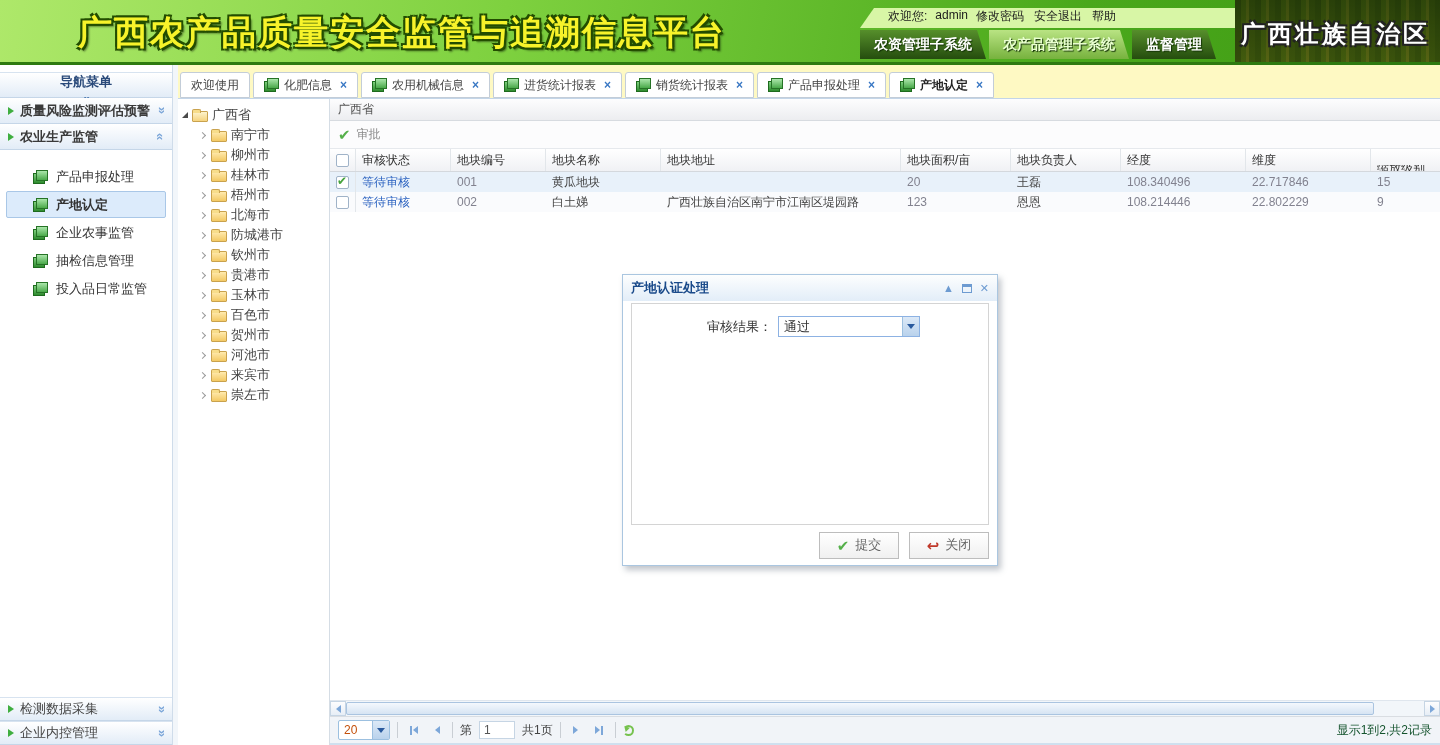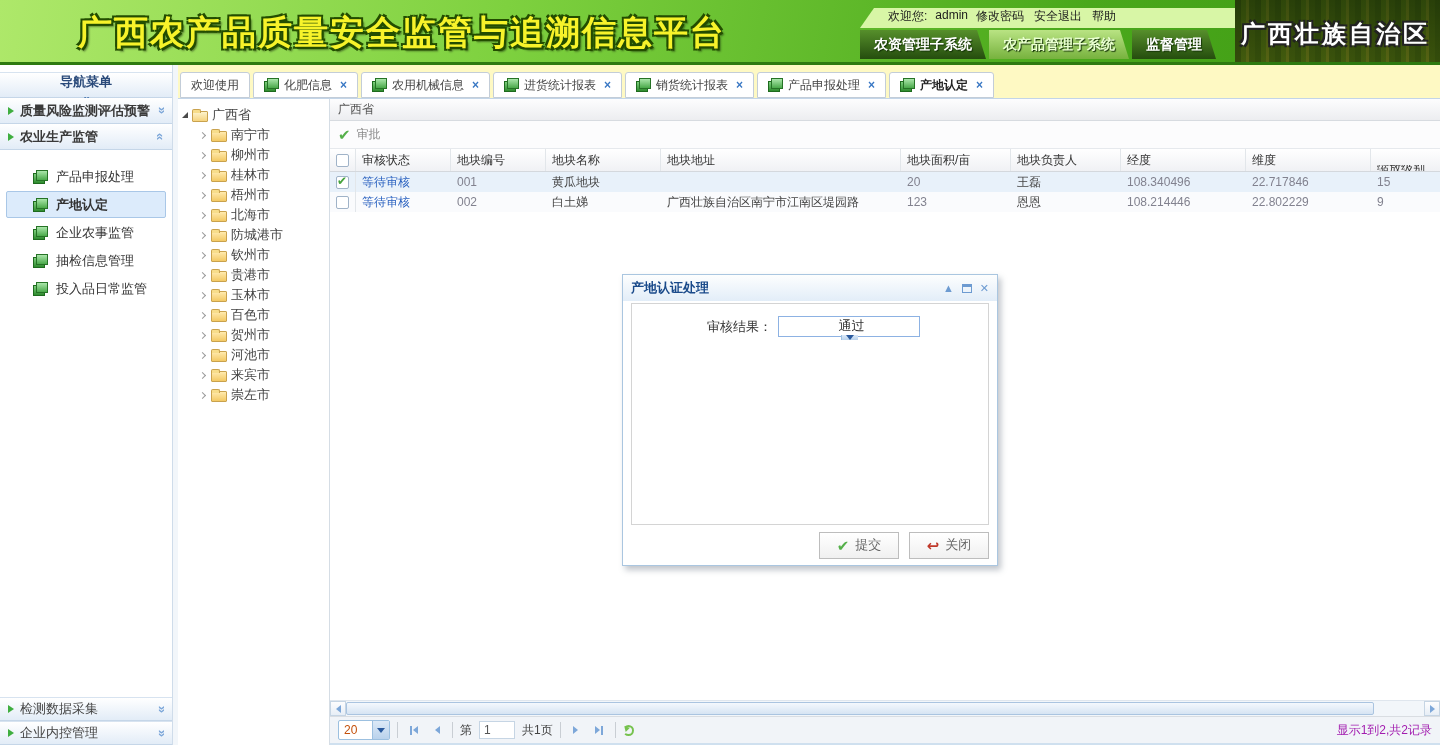--- a/index.html
+++ b/index.html
@@ -146,35 +146,35 @@
   .vsep { width:1px; height:16px; background:#c9ced4; }
   .pg-btn { display:flex; align-items:center; gap:1px; padding:0 5px; cursor:pointer; }
   .pg-bar { width:2px; height:9px; background:#7da7d9; }
   .page-text { color:#444; }
   .page-input { width:36px; height:18px; border:1px solid #c6d5e4; background:#fff; padding:0 4px; color:#555;
     font-family:inherit; font-size:12px; }
   .refresh-icon { width:11px; height:11px; border:2px solid #76c24e; border-radius:50%; border-left-color:transparent;
     position:relative; cursor:pointer; }
   .refresh-icon::after { content:""; position:absolute; left:-4px; top:-3px; border:3px solid transparent;
     border-right:5px solid #76c24e; transform:rotate(45deg); }
-  .paging .summary { margin-left:auto; color:#a21caf; }
+  .paging .summary { margin-left:auto; color:#14532d; }
 
   
   .dialog { position:absolute; left:622px; top:274px; width:376px; height:292px; background:#fff;
     border:1px solid #aac6e0; box-shadow:3px 4px 6px rgba(100,110,125,.4); }
   .dlg-titlebar { height:26px; display:flex; align-items:center; padding:0 8px; background:linear-gradient(#fdfefe,#e2edf8); }
   .dlg-title { flex:1; font-size:13px; font-weight:bold; color:#1a4a8a; }
   .dlg-tools { display:flex; align-items:center; gap:8px; }
   .dlg-tool { color:#6d9bd1; font-weight:bold; font-size:11px; cursor:pointer; line-height:1; }
   .dlg-tool.box { width:10px; height:9px; border:1px solid #6d9bd1; border-top:3px solid #6d9bd1; }
   .dlg-body { margin:2px 8px 0; height:222px; border:1px solid #d4d4d4; background:#fff; padding-top:12px; }
   .field-row { display:flex; align-items:center; }
   .field-label { width:140px; text-align:right; color:#333; font-size:13px; }
   .dlg-select { width:142px; height:21px; margin-left:6px; background:#fff; border:1px solid #8db2e3;
-    display:flex; align-items:center; cursor:pointer;flex-direction:column; }
+    display:flex; align-items:center; cursor:pointer; }
   .dlg-select .val { flex:1; padding-left:5px; color:#333; font-size:13px; }
   .dlg-footer { height:40px; margin:0 8px; display:flex; align-items:center; justify-content:flex-end; gap:10px; }
   .dlg-btn { height:27px; min-width:80px; padding:0 12px; background:linear-gradient(#ffffff,#f0f0f0);
     border:1px solid #bdbdbd; display:flex; align-items:center; justify-content:center; gap:6px;
     color:#666; font-size:13px; cursor:pointer; }
   .arrow-glyph { color:#c0392b; font-weight:bold; font-size:15px; line-height:1; }
 </style>
 </head>
 <body>
 

